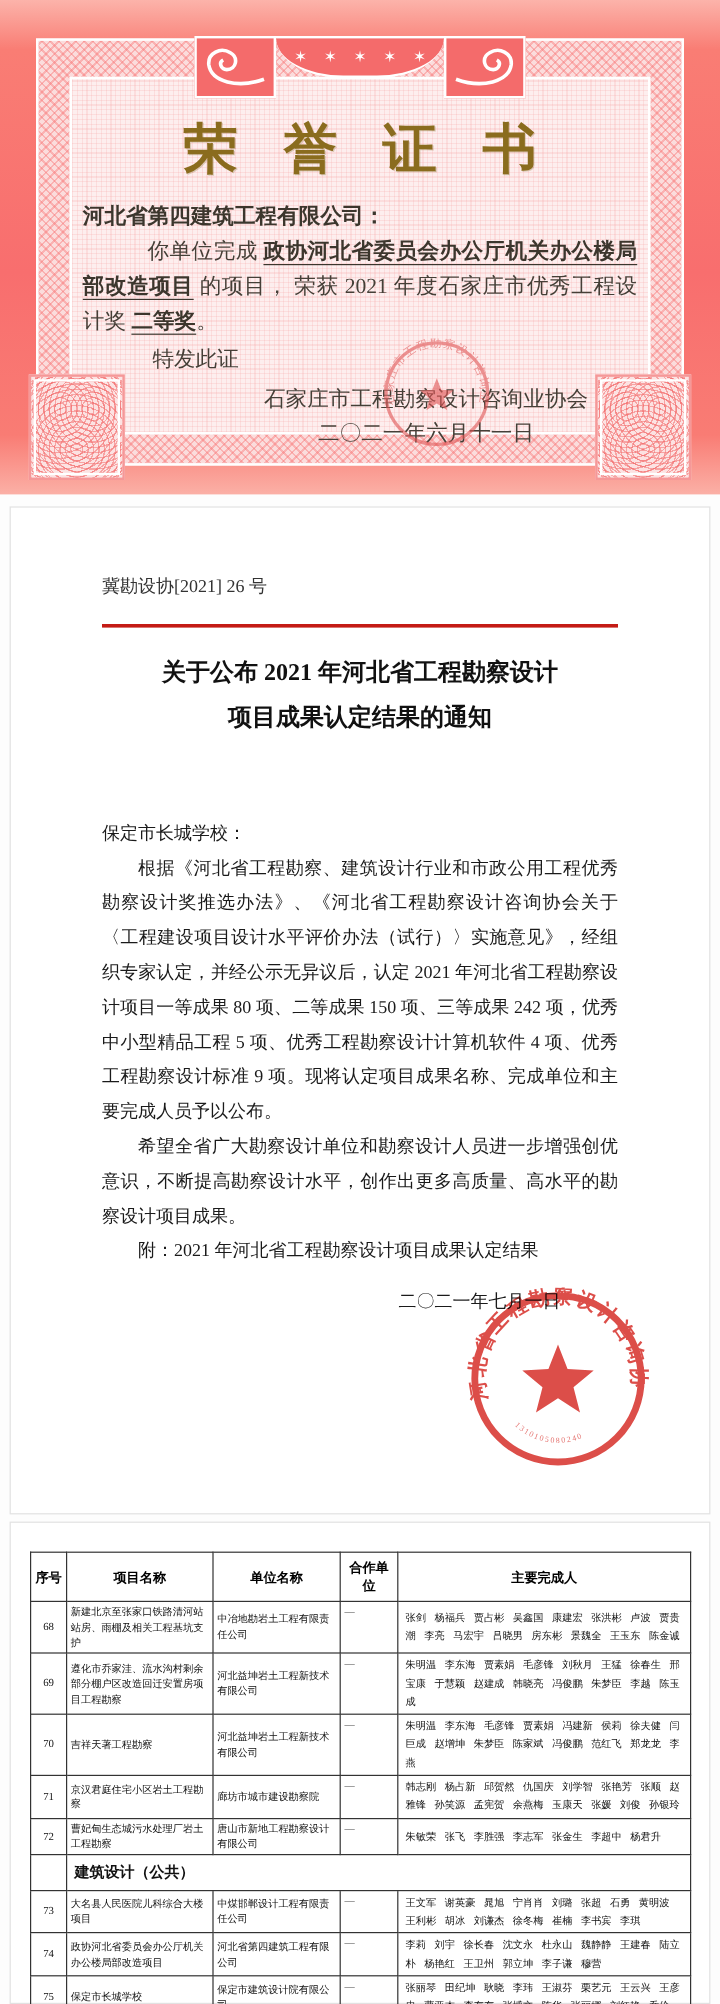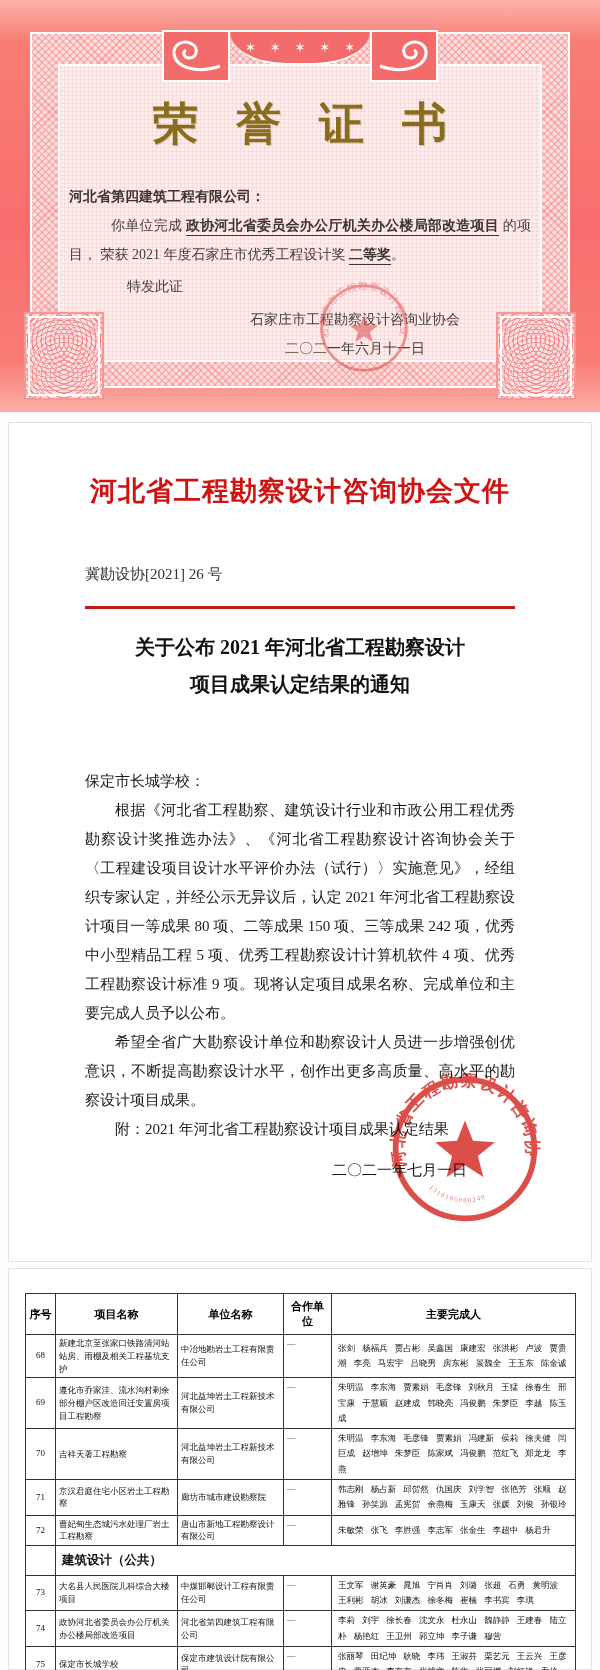--- a/index.html
+++ b/index.html
@@ -19,21 +19,21 @@
     padding:6px 9px; }
   .cert-banner { position:absolute; top:30px; left:50%; transform:translateX(-50%);
     width:276px; height:52px; display:flex; z-index:6; }
   .banner-scroll { width:68px; height:52px; background:#f46b6b; border:2px solid #fff; flex:none;
     display:flex; align-items:center; justify-content:center; }
   .banner-mid { flex:1; height:35px; background:#f46b6b; border-top:2px solid #fff; border-bottom:2px solid #fff;
     border-radius:0 0 40% 40% / 0 0 95% 95%; display:flex; justify-content:space-around;
     align-items:center; color:#fff; font-size:13px; padding:0 8px; }
   .cert-title { margin-top:22px; text-align:center; font-size:45px; font-weight:bold; color:#8a6c1e;
     letter-spacing:38px; padding-left:38px; text-shadow:1px 1px 0 rgba(120,90,20,.25); }
-  .cert-text { margin-top:28px; font-size:14px; line-height:29px; color:#453f37;font-family:Liberation Serif, serif; }
+  .cert-text { margin-top:12px; font-size:18px; line-height:29px; color:#453f37;font-family:Liberation Serif, serif; }
   .cert-recipient { font-weight:bold; color:#3c362d; }
   .cert-line { text-indent:3em; text-align:justify; }
   .cert-u { font-weight:bold; color:#3c362d; text-decoration:underline; text-underline-offset:5px; text-decoration-thickness:1px; }
   .cert-issue { margin-left:58px; margin-top:3px; }
   .cert-sign { width:340px; margin:4px 6px 0 auto; text-align:center; position:relative; z-index:3; }
   .cert-rosette { position:absolute; bottom:12px; width:80px; height:88px; z-index:5;
     background-color:#fce2e2; border:2px solid #f59898; outline:2px solid #fff; outline-offset:-6px;
     background-image:repeating-radial-gradient(circle at 32% 32%,rgba(243,110,110,.55) 0 1px,transparent 1px 4.5px),
                      repeating-radial-gradient(circle at 68% 32%,rgba(243,110,110,.55) 0 1px,transparent 1px 4.5px),
                      repeating-radial-gradient(circle at 50% 72%,rgba(243,110,110,.55) 0 1px,transparent 1px 4.5px); }
@@ -109,21 +109,20 @@
 
   <svg class="cert-stamp" viewBox="0 0 100 100">
     <circle cx="50" cy="50" r="46" fill="none" stroke="#e05555" stroke-width="3"></circle>
     <path id="certArc" d="M 12 60 A 40 40 0 1 1 88 60" fill="none"></path>
     <text font-size="10.5" fill="#e05555" letter-spacing="1"><textPath href="#certArc">石家庄市工程勘察设计咨询业协会</textPath></text>
     <path d="M50,36 L54.1,46.5 L65.3,47.2 L56.6,54.3 L59.4,65.1 L50,58.9 L40.6,65.1 L43.4,54.3 L34.7,47.2 L45.9,46.5 Z" fill="#e05555"></path>
   </svg>
 </div>
 
 <div class="page doc-page">
-  <div class="doc-title">河北省工程勘察设计咨询协会文件</div>
   <div class="doc-number">冀勘设协[2021] 26 号</div>
   <div class="doc-redline"></div>
   <div class="doc-heading">
     <div>关于公布 2021 年河北省工程勘察设计</div>
     <div>项目成果认定结果的通知</div>
   </div>
   <div class="doc-salutation">保定市长城学校：</div>
   <div>
       <p class="doc-par">根据《河北省工程勘察、建筑设计行业和市政公用工程优秀勘察设计奖推选办法》、《河北省工程勘察设计咨询协会关于〈工程建设项目设计水平评价办法（试行）〉实施意见》，经组织专家认定，并经公示无异议后，认定 2021 年河北省工程勘察设计项目一等成果 80 项、二等成果 150 项、三等成果 242 项，优秀中小型精品工程 5 项、优秀工程勘察设计计算机软件 4 项、优秀工程勘察设计标准 9 项。现将认定项目成果名称、完成单位和主要完成人员予以公布。</p>
       <p class="doc-par">希望全省广大勘察设计单位和勘察设计人员进一步增强创优意识，不断提高勘察设计水平，创作出更多高质量、高水平的勘察设计项目成果。</p>

